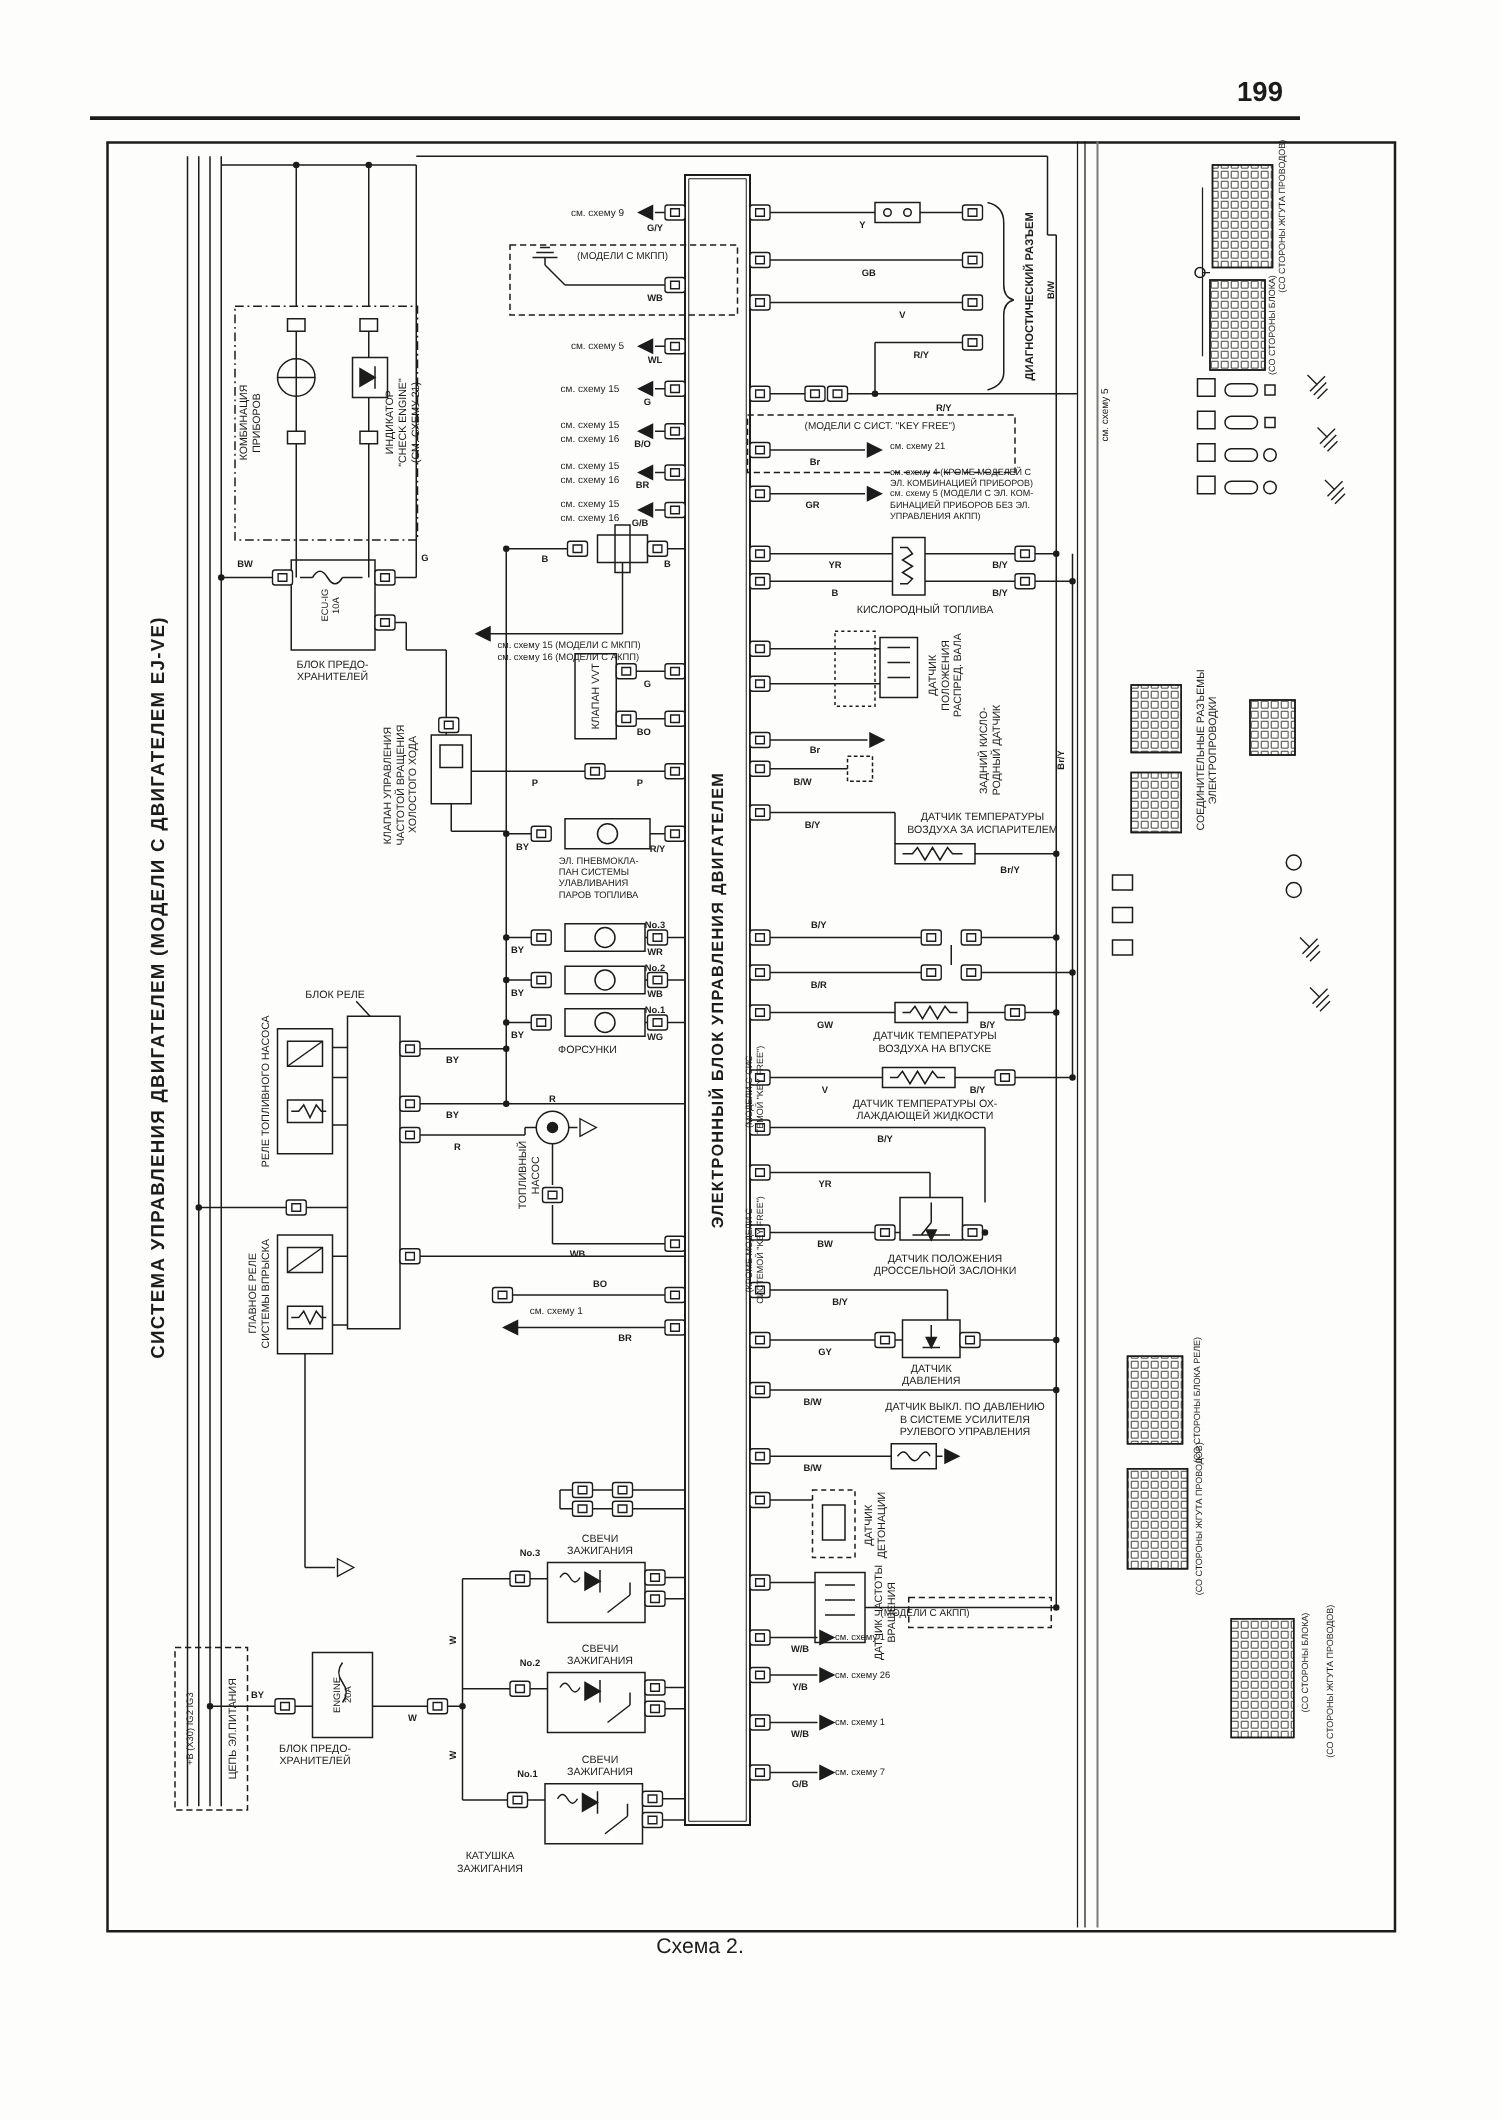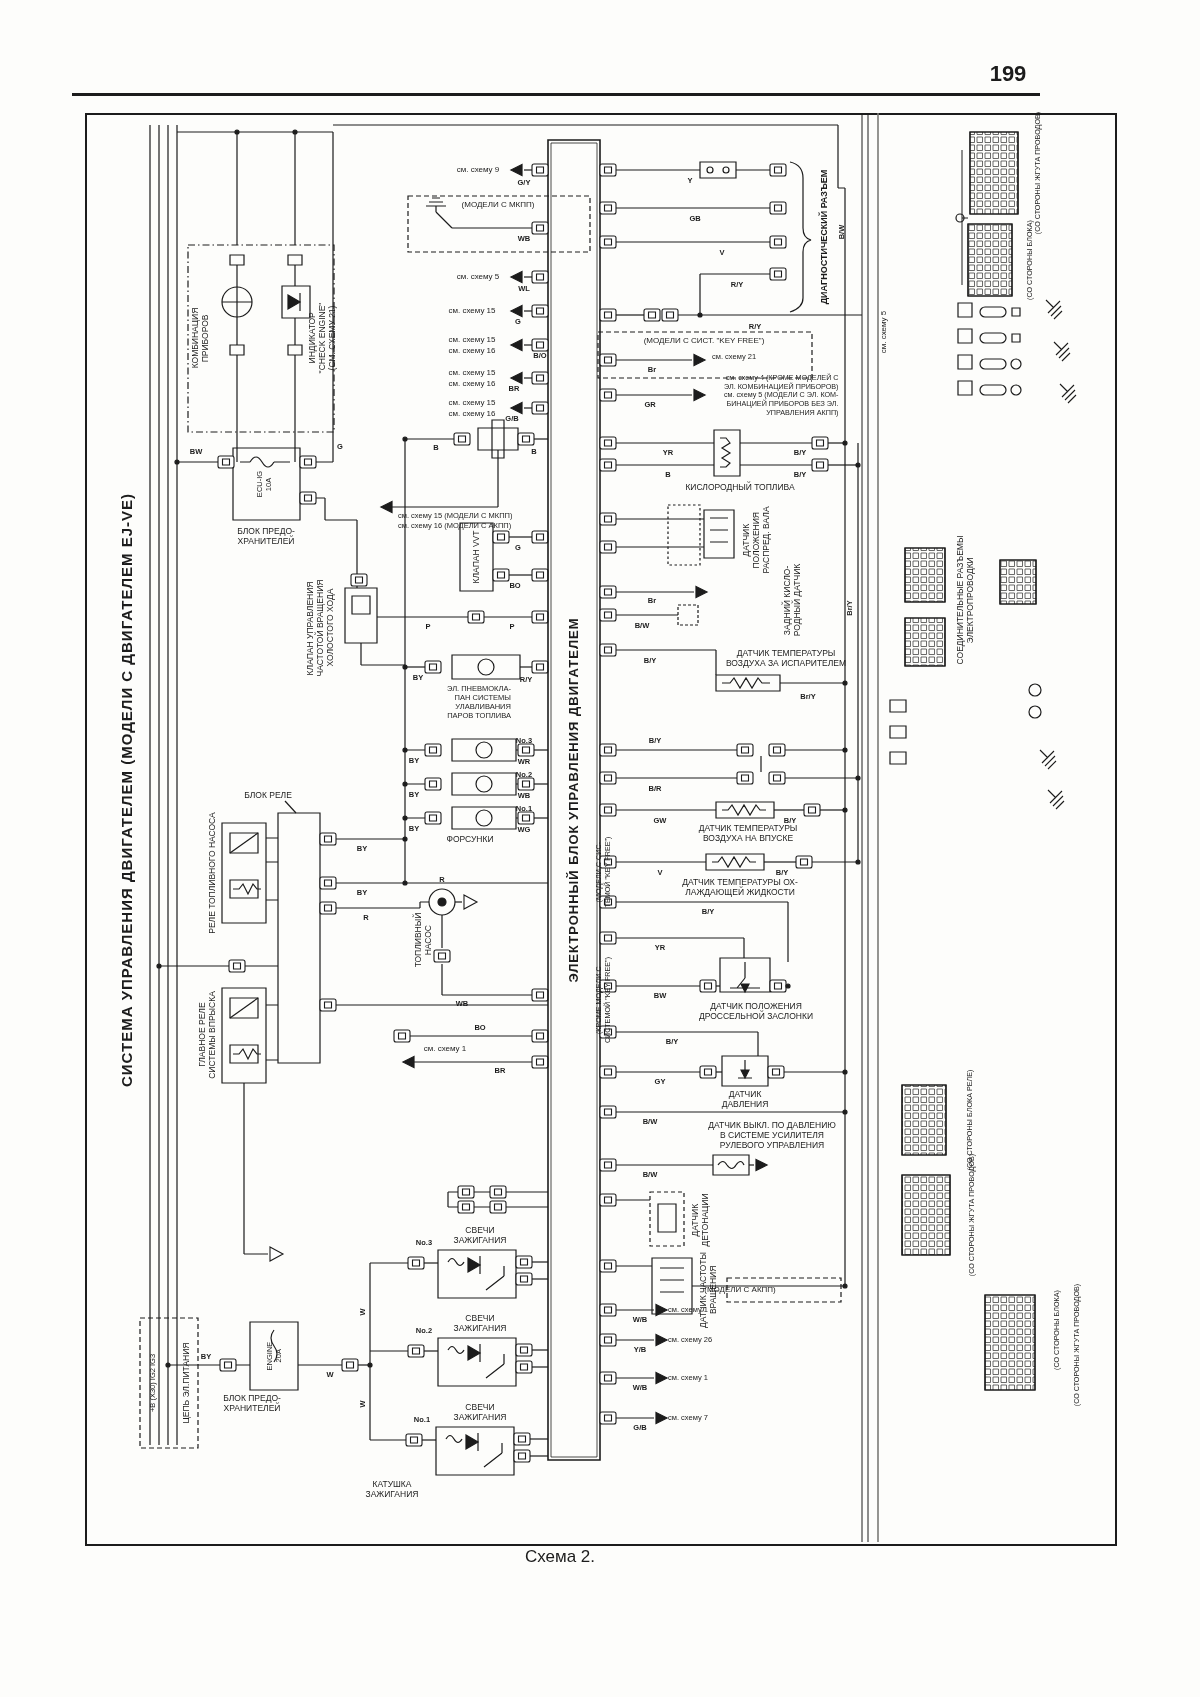--- a/index.html
+++ b/index.html
@@ -6,30 +6,30 @@
   .page{position:relative;width:1200px;height:1697px;background:#fdfdfb;font-family:"Liberation Sans",sans-serif;color:#1c1c1c;overflow:hidden;}
   .hdr-title{position:absolute;transform:translate(-50%,-50%);font-weight:bold;font-size:22px;letter-spacing:.5px;white-space:nowrap;}
   .hdr-page{position:absolute;transform:translate(-50%,-50%);font-weight:bold;font-size:22px;}
   .hdr-rule{position:absolute;left:72px;top:93px;width:968px;height:3px;background:#1c1c1c;}
   .frame{position:absolute;left:85px;top:113px;width:1028px;height:1429px;border:2px solid #1c1c1c;}
   svg.wires{position:absolute;left:0;top:0;}
   svg.wires *{vector-effect:non-scaling-stroke;}
   .lbl,.sn,.wc{position:absolute;transform:translate(-50%,-50%);text-align:center;white-space:pre-line;line-height:1.15;}
   .lbl{font-size:8.5px;}
   .sn{font-size:8px;white-space:pre-line;}
-  .snl{position:absolute;text-align:right;font-size:7.5px;white-space:pre-line;line-height:1.2;}
+  .snl{position:absolute;text-align:left;font-size:7.5px;white-space:pre-line;line-height:1.2;}
   .wc{font-size:7.5px;font-weight:bold;white-space:nowrap;}
   .lblv,.wcv{position:absolute;writing-mode:vertical-rl;transform:translate(-50%,-50%) rotate(180deg);text-align:center;white-space:pre-line;line-height:1.2;}
   .lblv{font-size:8.5px;}
   .wcv{font-size:7.5px;font-weight:bold;}
   .big{font-size:15px;font-weight:bold;letter-spacing:1px;}
   .ecu-t{font-size:13px;font-weight:bold;letter-spacing:1px;}
   .diag-t{font-size:9px;font-weight:bold;}
   .caption{position:absolute;transform:translate(-50%,-50%);font-weight:normal;font-size:17px;}
-  .small7{font-size:7.2px;margin-left:12px;}
+  .small7{font-size:7.2px;}
 </style>
 </head>
 <body>
 
 <div class="page">
 
   <div class="hdr-page" style="left:1008px;top:74px">199</div>
   <div class="hdr-rule"></div>
   <div class="frame"></div>
 
@@ -583,21 +583,21 @@
 ТЕМОЙ "KEY FREE")</div>
   <div class="lblv" style="left:604px;top:1000px;font-size:7.2px">(КРОМЕ МОДЕЛИ С
 СИСТЕМОЙ "KEY FREE")</div>
 
   <div class="wc" style="left:196px;top:452px">BW</div>
   <div class="wc" style="left:340px;top:447px">G</div>
   <div class="wc" style="left:524px;top:183px">G/Y</div>
   <div class="wc" style="left:524px;top:239px">WB</div>
   <div class="wc" style="left:524px;top:289px">WL</div>
   <div class="wc" style="left:518px;top:322px">G</div>
-  <div class="wc" style="left:540px;top:356px">B/O</div>
+  <div class="wc" style="left:514px;top:356px">B/O</div>
   <div class="wc" style="left:514px;top:389px">BR</div>
   <div class="wc" style="left:512px;top:419px">G/B</div>
   <div class="wc" style="left:436px;top:448px">B</div>
   <div class="wc" style="left:534px;top:452px">B</div>
   <div class="wc" style="left:690px;top:181px">Y</div>
   <div class="wc" style="left:695px;top:219px">GB</div>
   <div class="wc" style="left:722px;top:253px">V</div>
   <div class="wc" style="left:737px;top:285px">R/Y</div>
   <div class="wc" style="left:755px;top:327px">R/Y</div>
   <div class="wc" style="left:652px;top:370px">Br</div>

